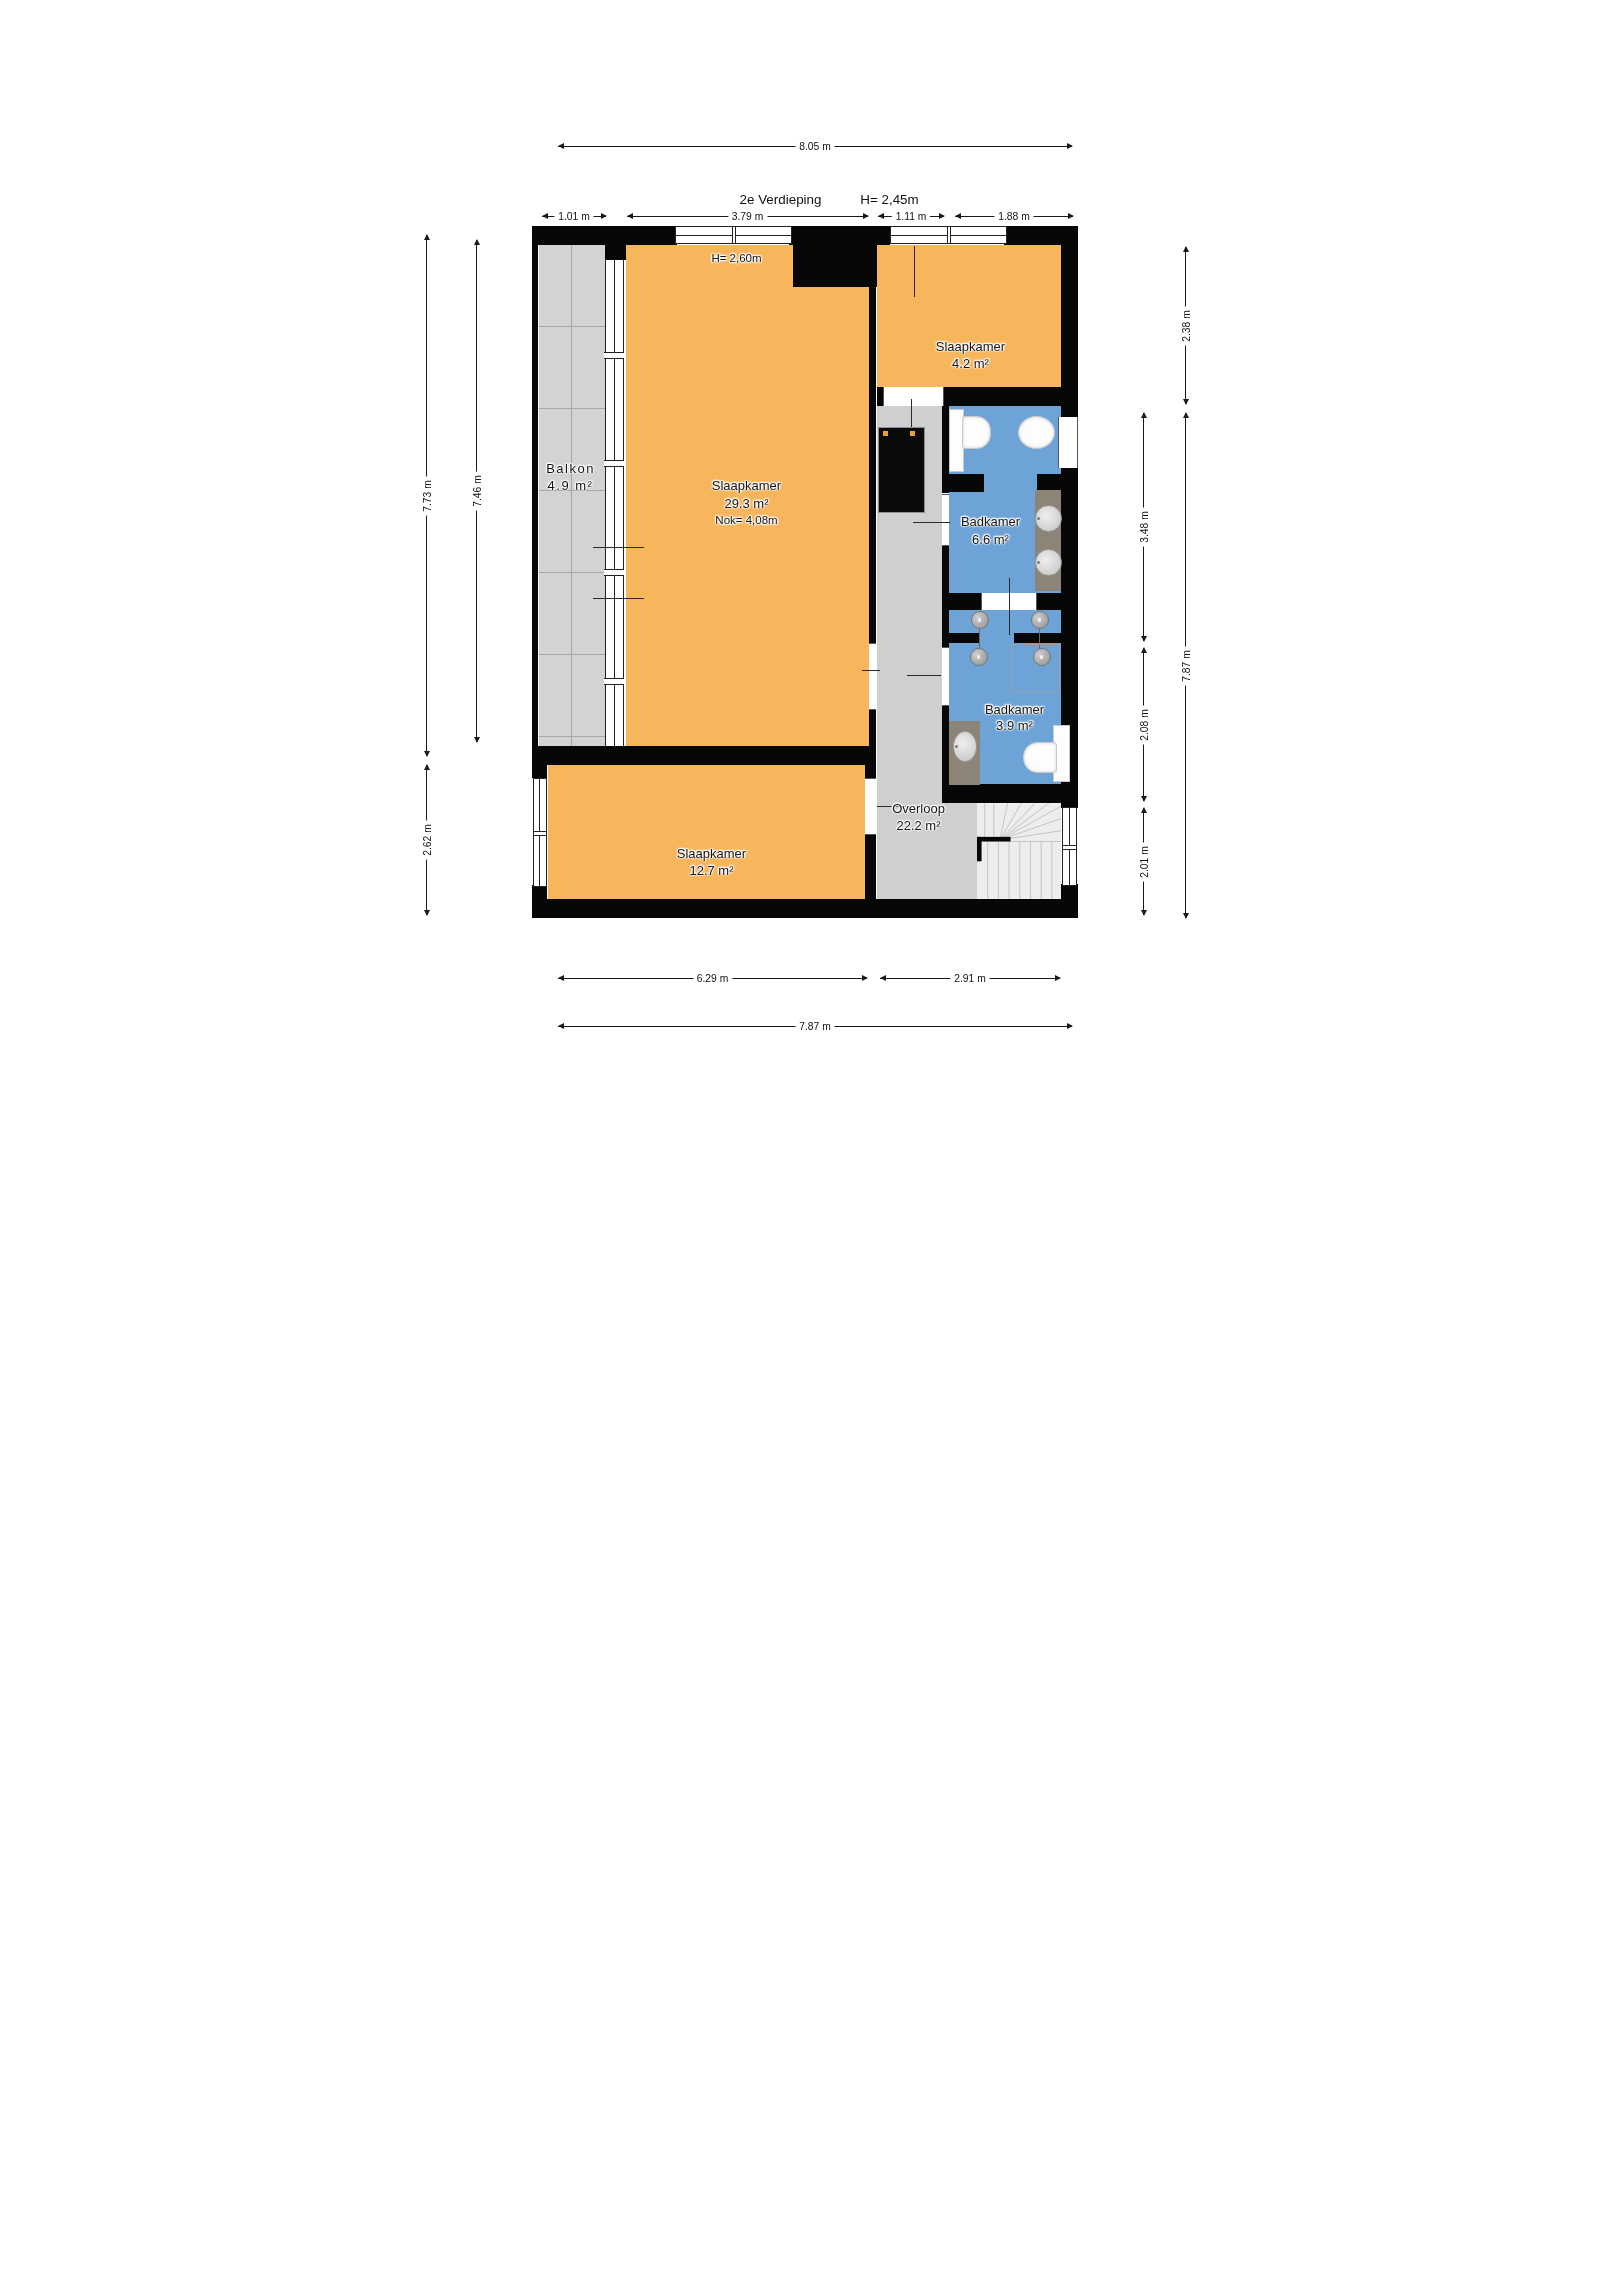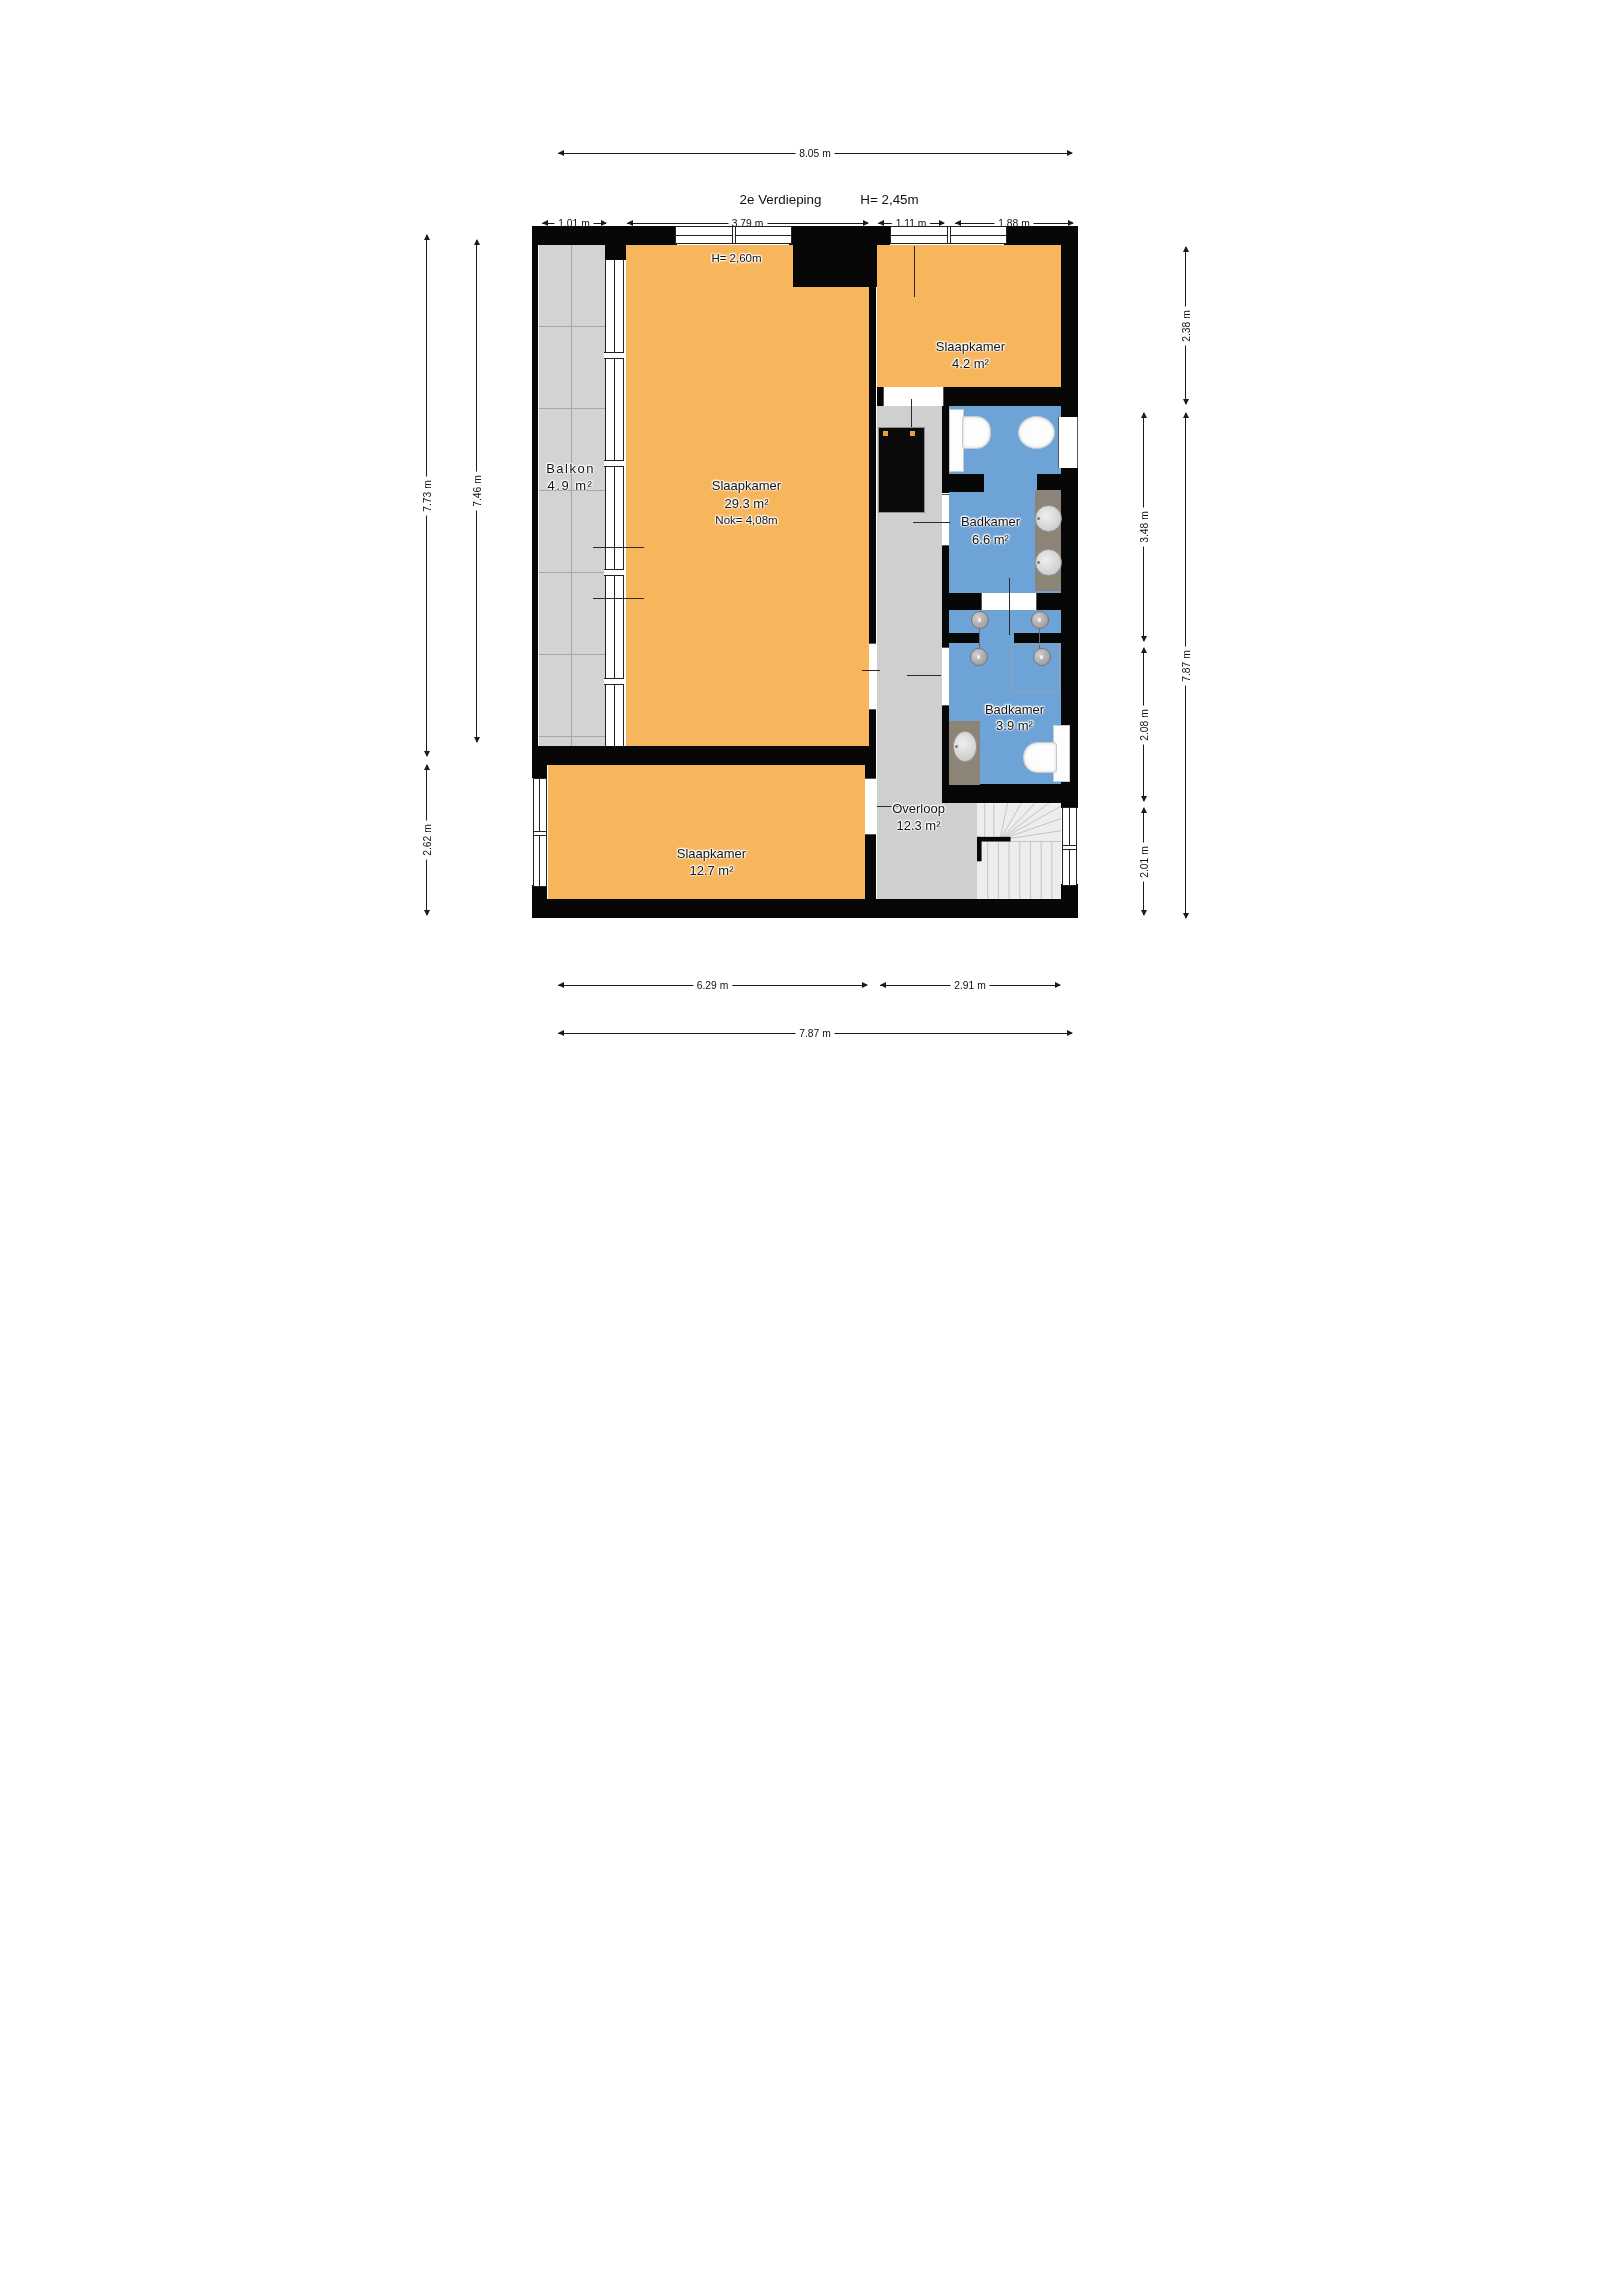--- a/index.html
+++ b/index.html
@@ -10,21 +10,21 @@
   .room{position:absolute;}
   .tick{position:absolute;background:#2b2b2b;}
   
   .rlabel{position:absolute;transform:translate(-50%,-50%);font-size:13px;line-height:1;
     color:#131313;white-space:nowrap;
     text-shadow:0 0 1.5px #fff,0 0 2.3px #fff,0.8px 0.8px 1.5px #fff,-0.8px -0.8px 1.5px #fff,0.8px -0.8px 1.5px #fff,-0.8px 0.8px 1.5px #fff;}
   .rlabel.note{font-size:11.5px;}
   .rlabel.spread{letter-spacing:1.5px;}
   
   .dh,.dv{position:absolute;}
-  .dh{height:10.7px;margin-top:7px;}
+  .dh{height:10.7px;}
   .dh .ln{position:absolute;left:0.8px;right:0.8px;top:50%;height:1.2px;margin-top:-0.6px;background:#1a1a1a;}
   .dh::before,.dh::after{content:"";position:absolute;top:50%;margin-top:-3.1px;width:0;height:0;
     border-top:3.1px solid transparent;border-bottom:3.1px solid transparent;}
   .dh::before{left:0;border-right:6.9px solid #1a1a1a;}
   .dh::after{right:0;border-left:6.9px solid #1a1a1a;}
   .dv{width:10.7px;}
   .dv .ln{position:absolute;top:0.8px;bottom:0.8px;left:50%;width:1.2px;margin-left:-0.6px;background:#1a1a1a;}
   .dv::before,.dv::after{content:"";position:absolute;left:50%;margin-left:-3.1px;width:0;height:0;
     border-left:3.1px solid transparent;border-right:3.1px solid transparent;}
   .dv::before{top:0;border-bottom:6.9px solid #1a1a1a;}
@@ -261,19 +261,19 @@
   <span class="rlabel" style="left:565px;top:346px;">Slaapkamer</span>
   <span class="rlabel" style="left:565px;top:363px;">4.2 m²</span>
 
   <span class="rlabel" style="left:585px;top:521px;">Badkamer</span>
   <span class="rlabel" style="left:585px;top:539px;">6.6 m²</span>
 
   <span class="rlabel" style="left:609px;top:709px;">Badkamer</span>
   <span class="rlabel" style="left:609px;top:725px;">3.9 m²</span>
 
   <span class="rlabel" style="left:513px;top:808px;">Overloop</span>
-  <span class="rlabel" style="left:513px;top:825px;">12.3 m²</span>
+  <span class="rlabel" style="left:513px;top:825px;">22.2 m²</span>
 
   <span class="rlabel" style="left:306px;top:853px;">Slaapkamer</span>
   <span class="rlabel" style="left:306px;top:870px;">12.7 m²</span>
 
 </div>
 
 
 </body></html>

